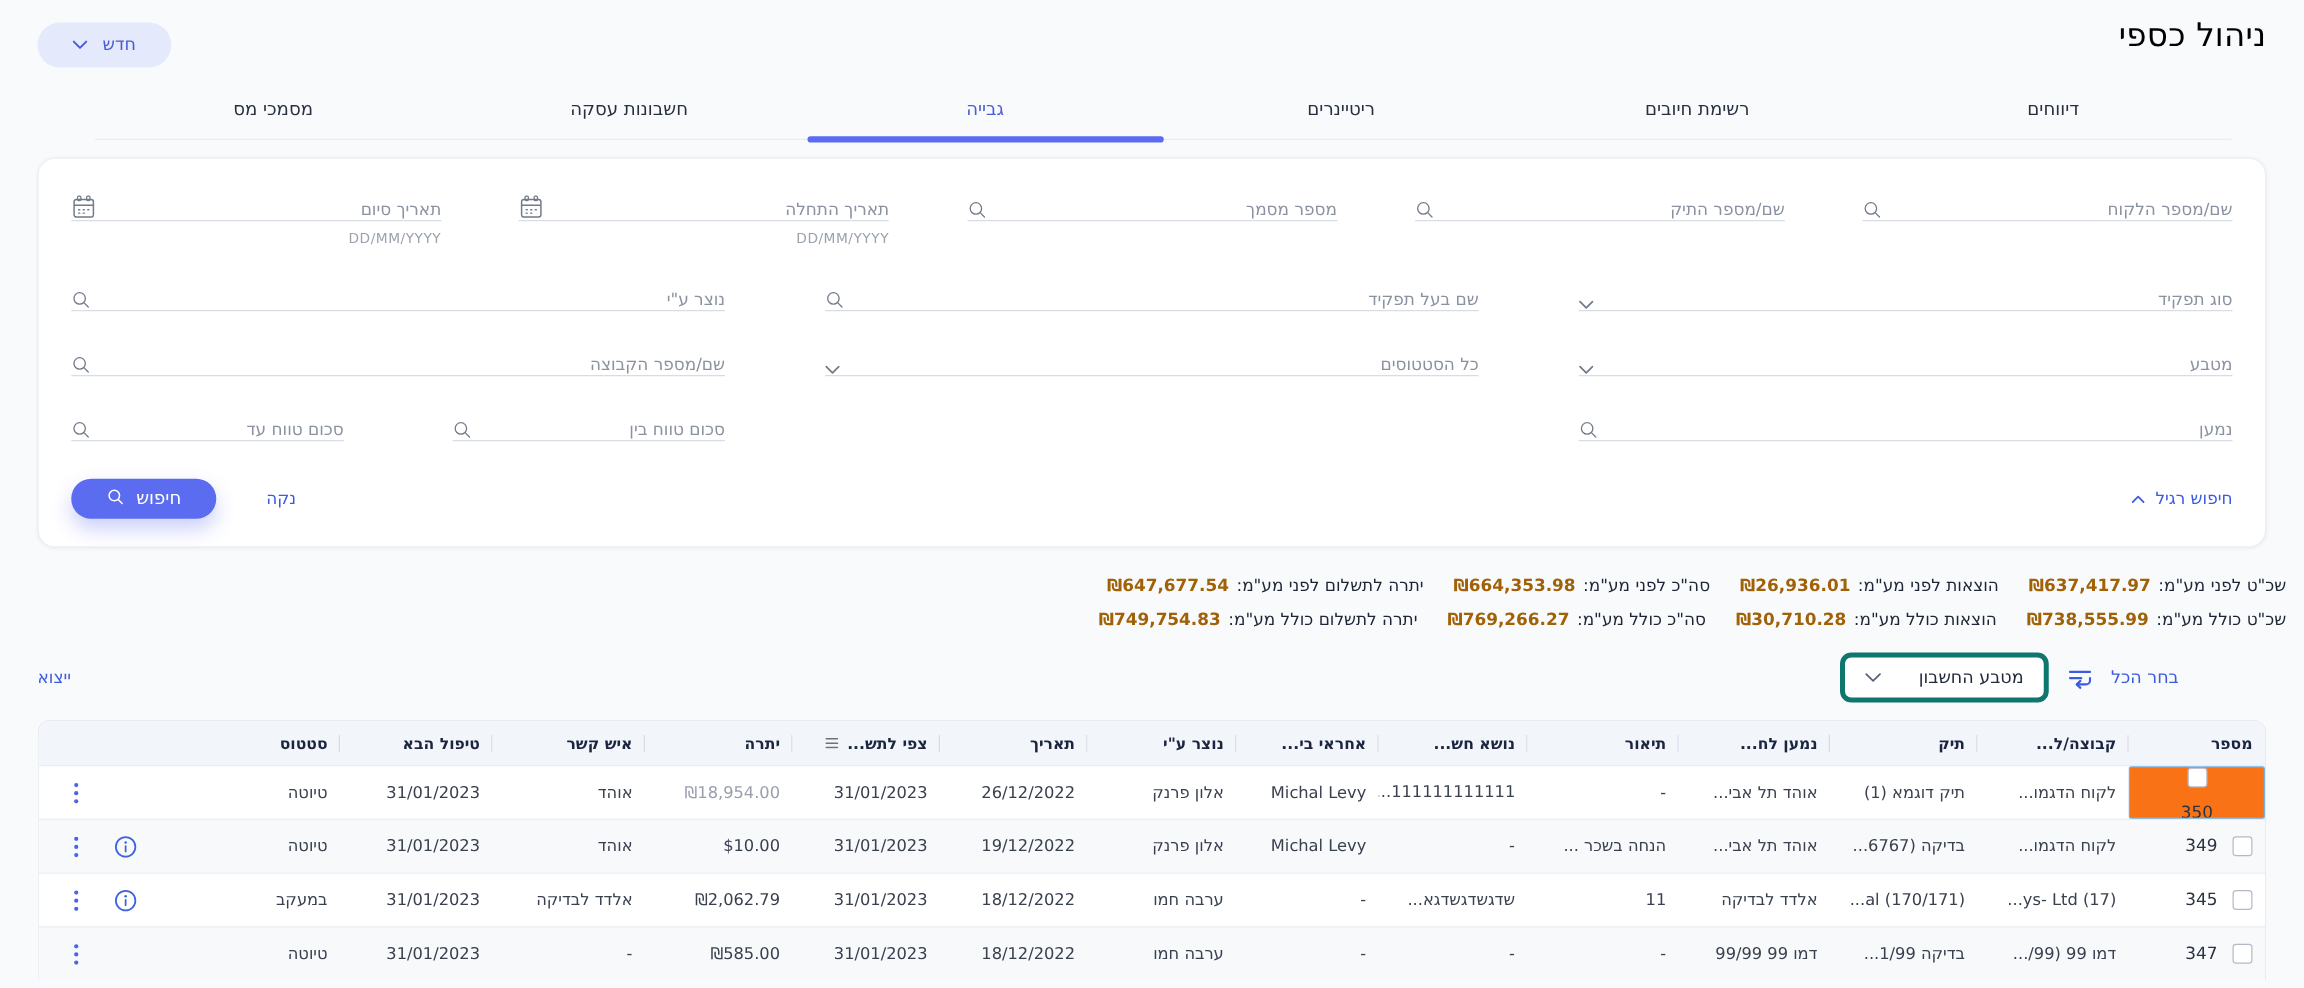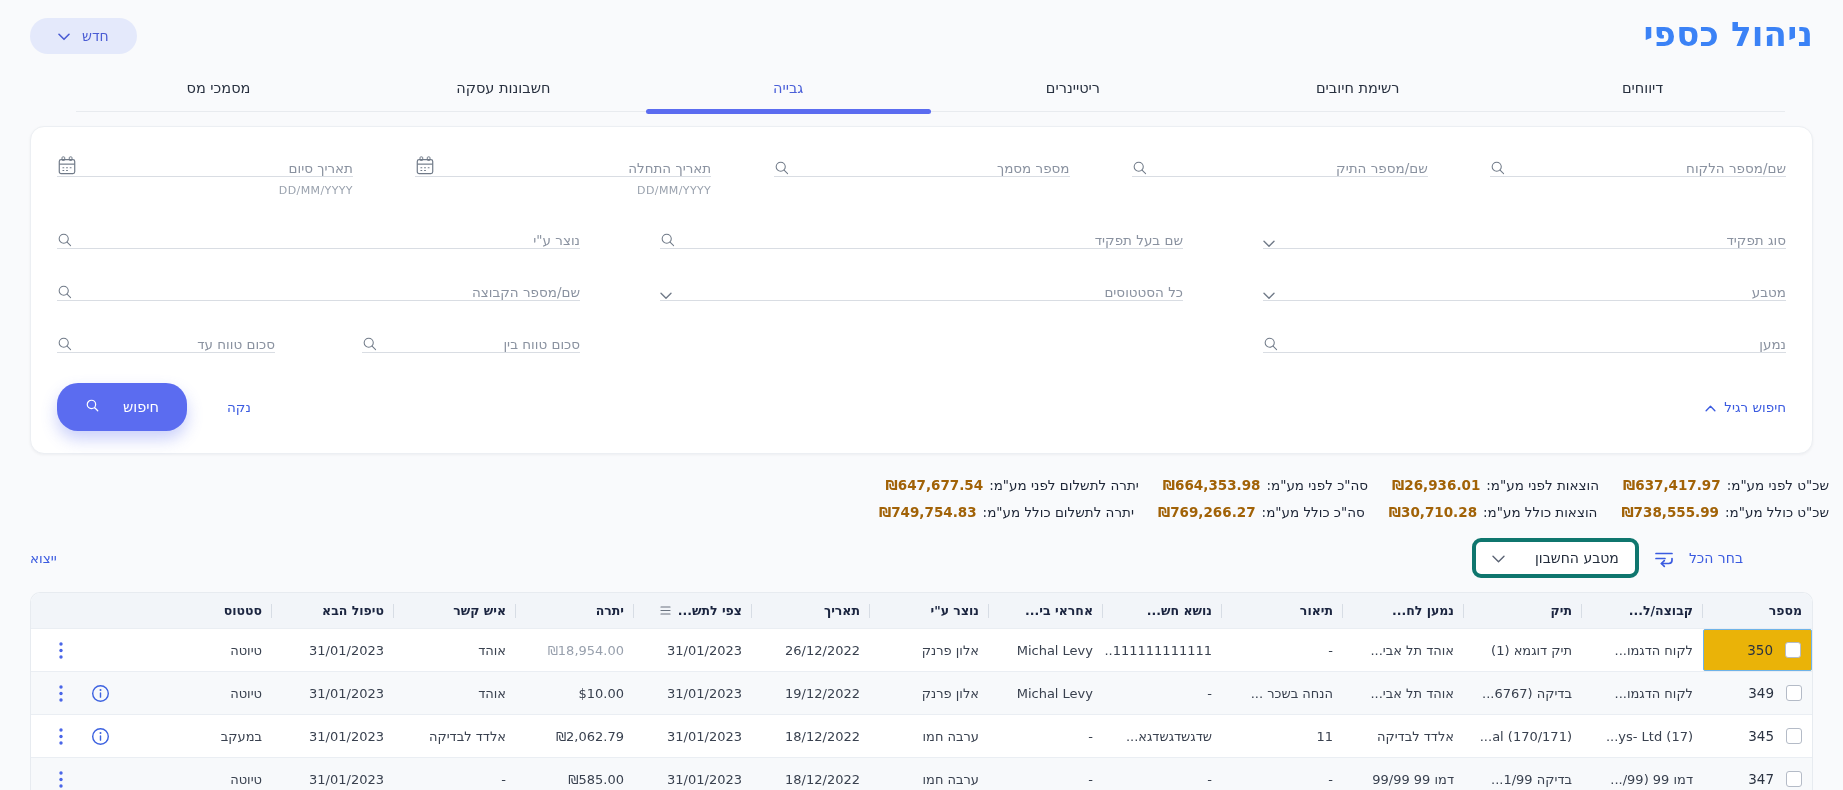--- a/index.html
+++ b/index.html
@@ -8,21 +8,21 @@
   }
   *{box-sizing:border-box;}
   html,body{margin:0;padding:0;}
   body{
     width:1843px;height:790px;overflow:hidden;background:#f9fafc;
     font-family:"DejaVu Sans","Liberation Sans",sans-serif;color:var(--ink);
     direction:rtl;
   }
   
   .topbar{display:flex;justify-content:space-between;align-items:flex-start;padding:14px 30px 0 30px;}
-  .page-title{font-size:34px;font-weight:700;color:#3b82f6;margin:0;letter-spacing:.2px;}
+  .page-title{font-size:26px;font-weight:400;color:#000000;margin:0;letter-spacing:.2px;}
   .new-btn{margin-top:4px;display:flex;align-items:center;gap:12px;background:#e4e9fb;border:none;
     border-radius:20px;padding:10px 28px;color:#4a5cd4;font-size:14px;cursor:pointer;font-family:inherit;}
   .new-btn svg{width:12px;height:8px;}
   
   .tabs{display:flex;margin:14px 58px 0 76px;border-bottom:1px solid #e8ebef;}
   .tab{flex:1;position:relative;text-align:center;padding:12px 0 15px;font-size:14.5px;color:#28303f;cursor:pointer;}
   .tab.active{color:#4a5fd8;}
   .tab .ind{display:none;}
   .tab.active .ind{display:block;position:absolute;left:0;right:0;bottom:-3px;height:5px;background:var(--blue);border-radius:3px;}
   
@@ -35,22 +35,22 @@
   .field .line{display:flex;justify-content:space-between;align-items:flex-end;
     border-bottom:1px solid var(--line);padding-bottom:0;min-height:24px;cursor:text;}
   .field-label{font-size:13.5px;color:var(--label);}
   .field-icon{color:#707a88;display:flex;align-items:flex-end;}
   .field-icon svg{display:block;}
   .hint{font-size:11px;color:#9aa2ae;margin-top:7px;letter-spacing:.4px;}
   .form-actions{display:flex;justify-content:space-between;align-items:center;margin-top:30px;}
   .simple-search{color:var(--link);font-size:13.5px;display:flex;align-items:flex-end;gap:8px;cursor:pointer;}
   .btn-group{display:flex;align-items:center;gap:40px;}
   .clear-btn{color:var(--link);font-size:13.5px;cursor:pointer;}
-  .search-btn{background:var(--blue);color:#fff;border:none;border-radius:21px;height:48px;padding:0 28px;
-    font-size:14.5px;display:flex;align-items:center;gap:23px;cursor:pointer;font-family:inherit;
+  .search-btn{background:var(--blue);color:#fff;border:none;border-radius:21px;height:32px;padding:0 28px;
+    font-size:14.5px;display:flex;align-items:center;gap:9px;cursor:pointer;font-family:inherit;
     box-shadow:0 8px 16px rgba(91,108,240,.32);}
   
   .summary{margin:18px 14px 0 30px;}
   .sum-line{display:flex;justify-content:flex-start;gap:24px;line-height:27px;font-size:13.5px;}
   .sum-seg{display:flex;gap:6px;white-space:nowrap;}
   .sum-label{color:#1d2536;}
   .sum-value{font-weight:700;color:#a16207;}
   
   .toolbar{display:flex;align-items:center;gap:14px;margin:14px 100px 0 30px;height:36px;}
   .select-all{color:var(--link);font-size:14px;font-weight:500;cursor:pointer;white-space:nowrap;}
@@ -65,21 +65,21 @@
   .th{font-size:12.5px;font-weight:700;color:#1b2540;padding:0 10px;position:relative;
     display:flex;align-items:center;justify-content:flex-start;gap:7px;white-space:nowrap;overflow:hidden;}
   .th:not(:first-child)::before{content:"";position:absolute;right:0;top:50%;transform:translateY(-50%);
     height:14px;width:1px;background:#d7dde5;}
   .th .burger{color:#6a7380;display:flex;cursor:pointer;}
   .trow{display:grid;grid-template-columns:var(--cols);height:43px;align-items:stretch;border-top:1px solid #eaeef3;cursor:pointer;}
   .trow.zebra{background:#f7f9fb;}
   .td{font-size:13px;color:#39414f;text-align:right;padding:0 10px;white-space:nowrap;overflow:hidden;
     display:flex;align-items:center;justify-content:flex-start;}
   .td.num{gap:12px;font-size:13.5px;color:#2b3342;}
-  .td.num.sel{background:#eab308;border:1px solid #6fb3e8;border-radius:2px;}
+  .td.num.sel{background:#f97316;border:1px solid #6fb3e8;border-radius:2px;flex-direction:column;}
   .cb{width:16px;height:16px;border:1.5px solid #b4bbc7;border-radius:3px;background:#fff;flex:0 0 auto;cursor:pointer;}
   .td.muted{color:#98a0ad;}
   .td.actions{justify-content:flex-end;gap:26px;padding-left:26px;}
   .info-i{color:#3e63e0;display:flex;cursor:pointer;}
   .kebab{color:#4a66e8;display:flex;cursor:pointer;padding:2px;}
 </style>
 </head>
 <body>
 
 <div class="topbar">

